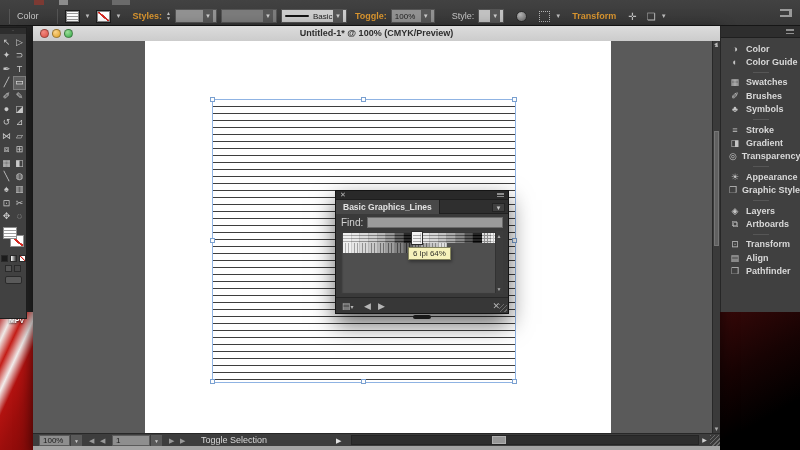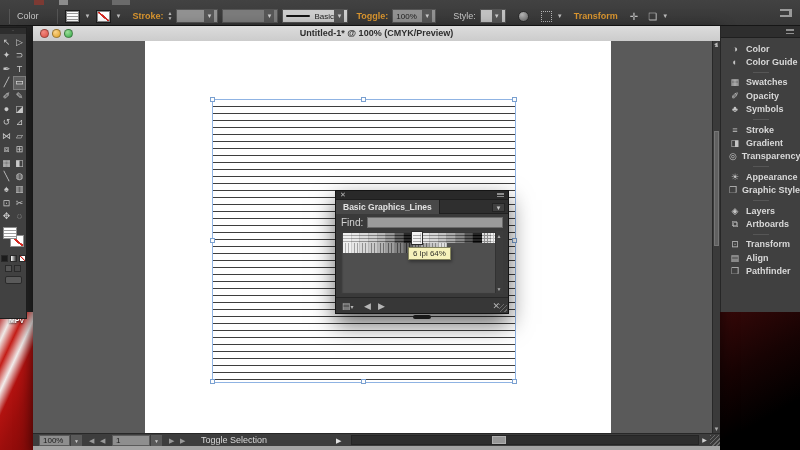--- a/index.html
+++ b/index.html
@@ -137,21 +137,21 @@
     <div class="menufrag" style="left:59px;width:9px;background:#8c8c8c"></div>
     <div class="menufrag" style="left:112px;width:18px;background:#6b6b6b"></div>
     <div class="row">
       <div class="vsep"></div>
       <span class="cb-label">Color</span>
       <div class="vsep" style="margin-left:14px"></div>
       <div class="swatchbox fill-lines"></div>
       <span class="mini-dd">▼</span>
       <div class="swatchbox stroke-none"></div>
       <span class="mini-dd">▼</span>
-      <span class="cb-link" style="margin-left:6px">Stroke:</span>
+      <span class="cb-link" style="margin-left:6px">Styles:</span>
       <div class="stepper">
           <span>▲</span>
           <span>▼</span>
         </div>
       <div class="field" style="width:42px">
           <span class="arr">▼</span>
         </div>
       <div class="field" style="width:56px;background:#7c7c7c">
           <span class="arr">▼</span>
         </div>
@@ -287,21 +287,21 @@
           <span class="dock-ico">◐</span>
           <span class="dock-lbl">Color Guide</span>
         </div>
         <div class="dock-div"></div>
         <div class="dock-item">
           <span class="dock-ico">▦</span>
           <span class="dock-lbl">Swatches</span>
         </div>
         <div class="dock-item">
           <span class="dock-ico">✐</span>
-          <span class="dock-lbl">Opacity</span>
+          <span class="dock-lbl">Brushes</span>
         </div>
         <div class="dock-item">
           <span class="dock-ico">♣</span>
           <span class="dock-lbl">Symbols</span>
         </div>
         <div class="dock-div"></div>
         <div class="dock-item">
           <span class="dock-ico">≡</span>
           <span class="dock-lbl">Stroke</span>
         </div>

